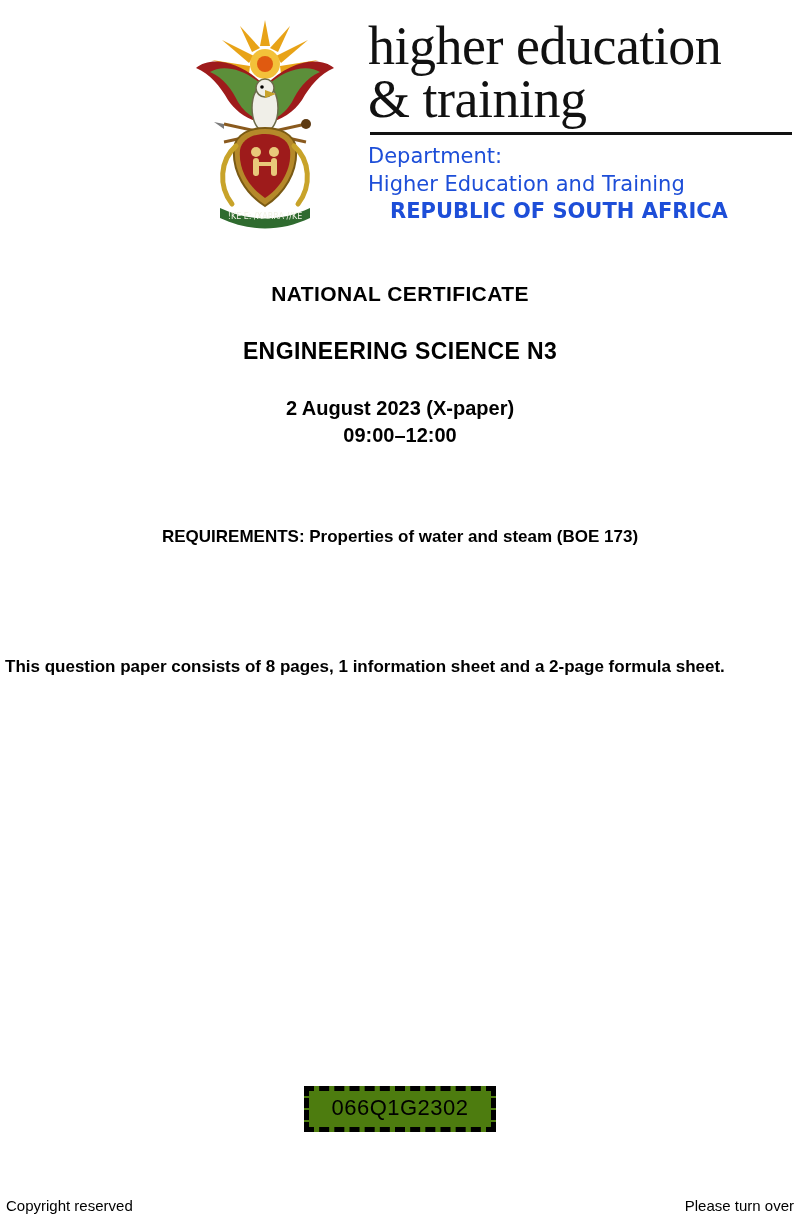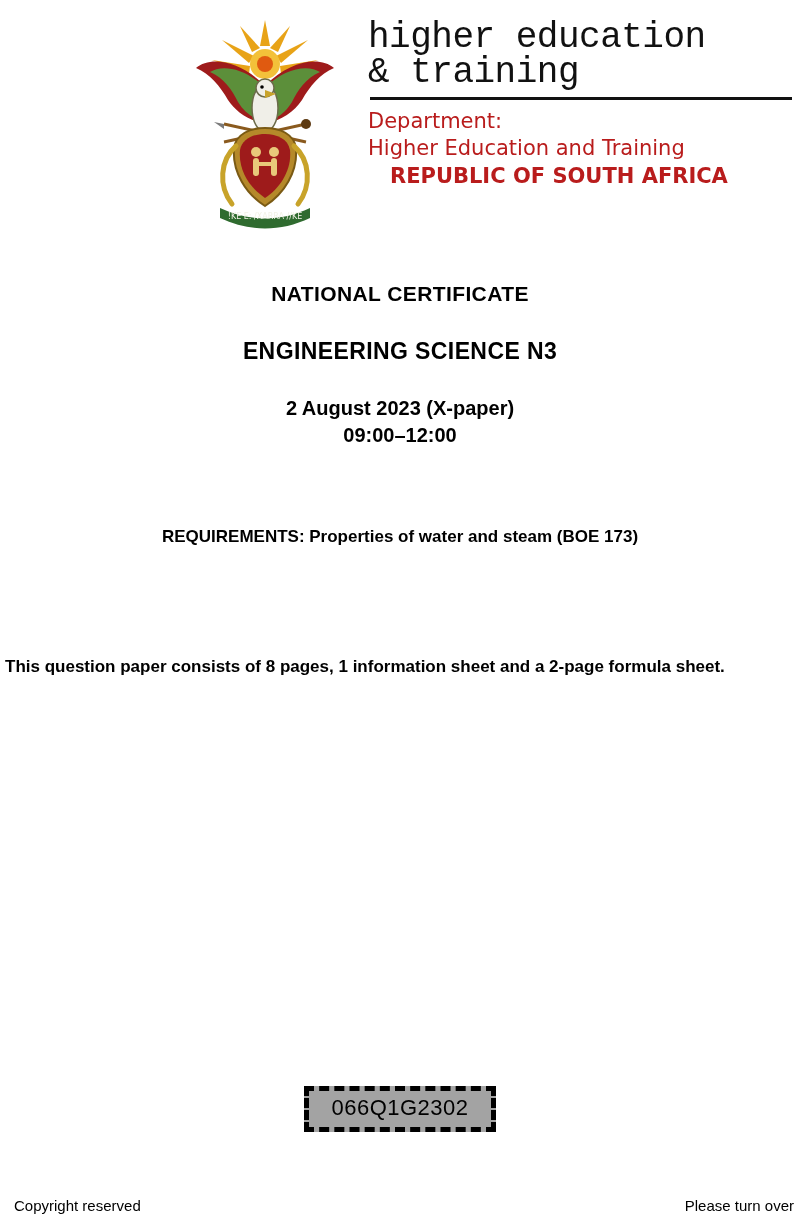--- a/index.html
+++ b/index.html
@@ -38,39 +38,39 @@
     margin-top: 2px;
   }
 
   .dept-text {
     margin-left: 18px;
     padding-top: 6px;
     flex: 1;
   }
 
   .dept-title {
-    font-size: 36px;
+    font-size: 54px;
     line-height: 0.98;
     font-weight: 400;
     color: #111111;
     letter-spacing: -0.5px;
-    font-family: Liberation Mono, monospace;
+    font-family: Liberation Serif, serif;
   }
   .dept-title .l2 { display: block; }
 
   .rule {
     border-bottom: 3px solid #111111;
     margin: 6px 0 8px 2px;
     width: 100%;
   }
 
   .dept-sub {
     font-size: 21px;
     line-height: 1.32;
-    color: #b91c1c;
+    color: #1d4ed8;
     font-family: "DejaVu Sans", sans-serif;
   }
   .dept-sub .strong {
     font-weight: 700;
     font-size: 21px;
     margin-left: 22px;
   }
 
   
   .titles {
@@ -121,27 +121,27 @@
     top: 1086px;
     display: flex;
     justify-content: center;
   }
   .code-box {
     border: 5px dashed #000000;
     padding: 4px 22px 6px;
     font-size: 22px;
     letter-spacing: 0.5px;
     font-family: "Liberation Sans", sans-serif;
-    background: #a3a3a3;
+    background: #4d7c0f;
   }
 
   
   .footer {
     position: absolute;
-    left: 8px;
+    left: 0;
     right: 0;
     bottom: 8px;
     display: flex;
     justify-content: space-between;
     padding: 0 6px;
     font-size: 15px;
   }
 
   
   .coa-svg { display: block; }

